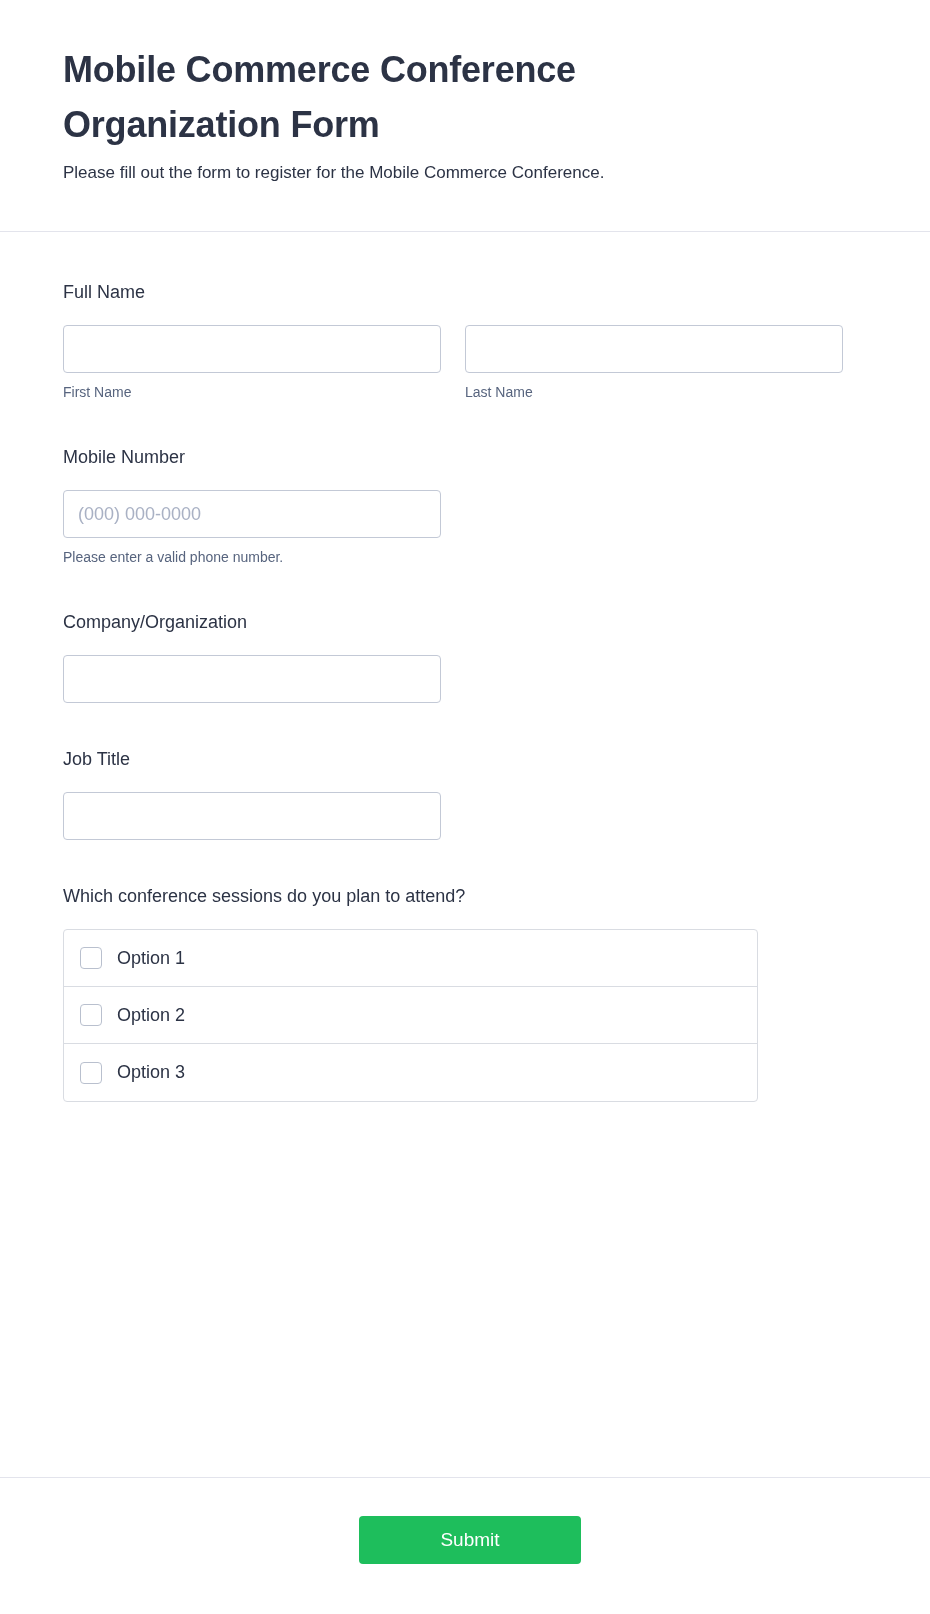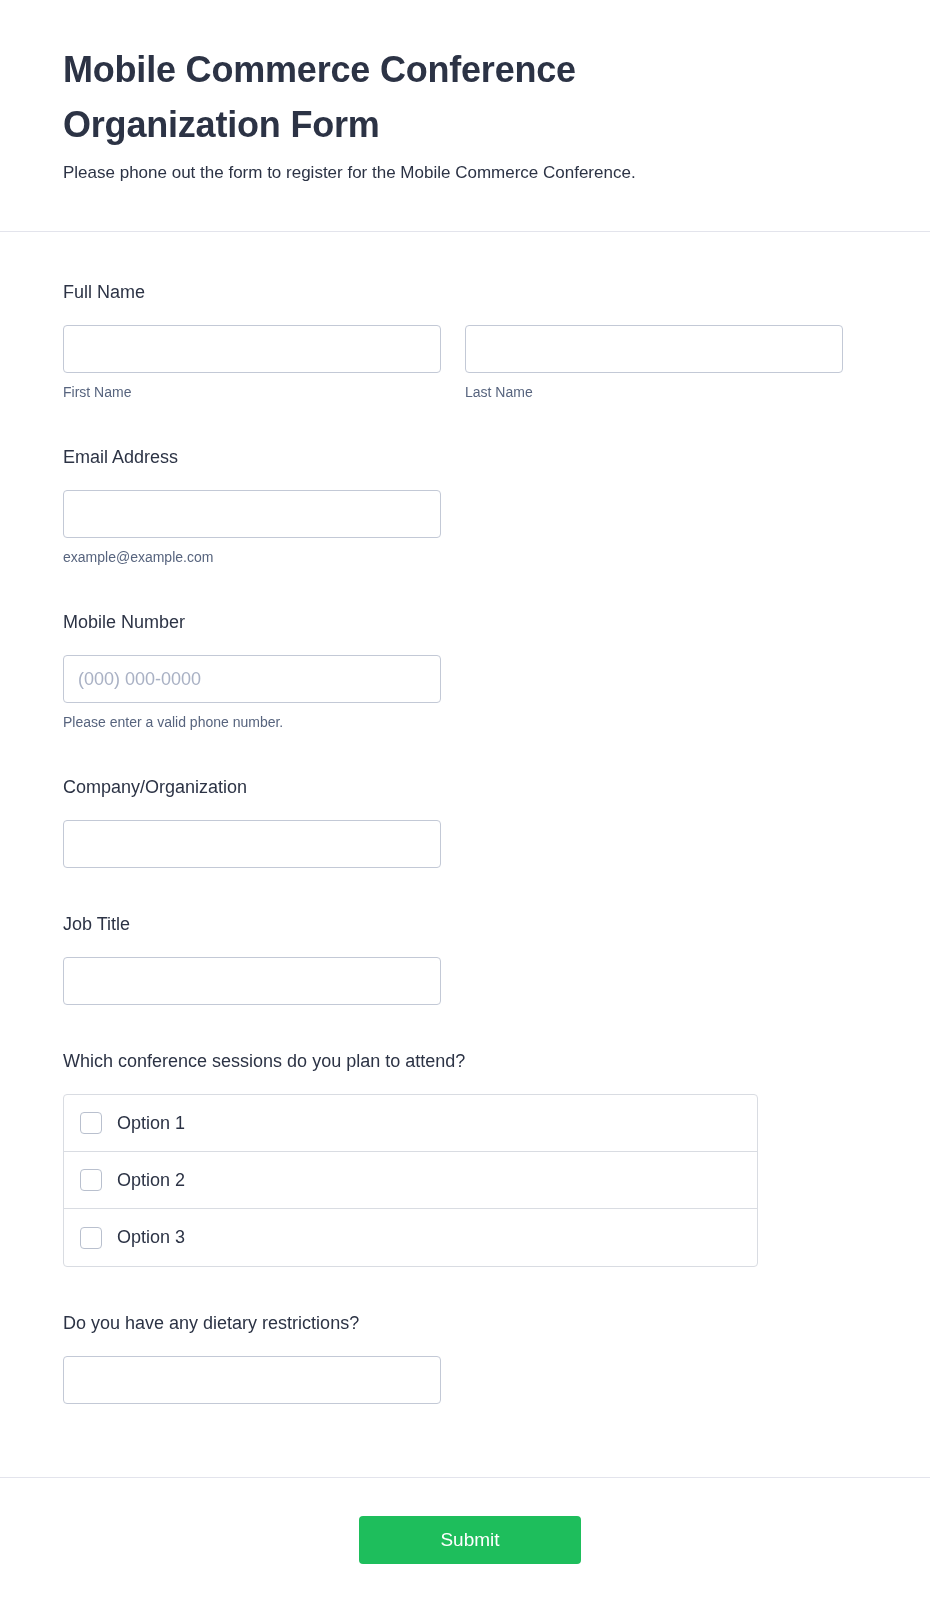--- a/index.html
+++ b/index.html
@@ -143,46 +143,41 @@
     cursor: pointer;
   }
 </style>
 </head>
 <body>
 
 <div class="form-card">
 
   <div class="form-header">
     <h1 class="form-title">Mobile Commerce Conference Organization Form</h1>
-    <div class="form-subtitle">Please phone out the form to register for the Mobile Commerce Conference.</div>
+    <div class="form-subtitle">Please fill out the form to register for the Mobile Commerce Conference.</div>
   </div>
 
   <div class="divider"></div>
 
   <div class="form-body">
 
     <div class="field">
       <label class="field-label">Full Name</label>
       <div class="name-row">
         <div class="name-col">
           <input type="text" class="text-input" value="" style="">
           <span class="sublabel">First Name</span>
         </div>
         <div class="name-col">
           <input type="text" class="text-input" value="" style="">
           <span class="sublabel">Last Name</span>
         </div>
       </div>
     </div>
 
-    <div class="field">
-      <label class="field-label">Email Address</label>
-      <input type="text" class="text-input" value="" style="">
-      <span class="sublabel">example@example.com</span>
-    </div>
 
     <div class="field">
       <label class="field-label">Mobile Number</label>
       <input type="text" class="text-input" placeholder="(000) 000-0000" style="">
       <span class="sublabel">Please enter a valid phone number.</span>
     </div>
 
     <div class="field">
       <label class="field-label">Company/Organization</label>
       <input type="text" class="text-input" value="" style="">
@@ -204,24 +199,20 @@
           <input type="checkbox" class="checkbox-box" style="">
           <span class="checkbox-label">Option 2</span>
         </div>
         <div class="checkbox-row">
           <input type="checkbox" class="checkbox-box" style="">
           <span class="checkbox-label">Option 3</span>
         </div>
       </div>
     </div>
 
-    <div class="field">
-      <label class="field-label">Do you have any dietary restrictions?</label>
-      <input type="text" class="text-input" value="" style="">
-    </div>
 
   </div>
 
   <div class="divider"></div>
 
   <div class="submit-section">
     <button class="submit-button">Submit</button>
   </div>
 
 </div>

